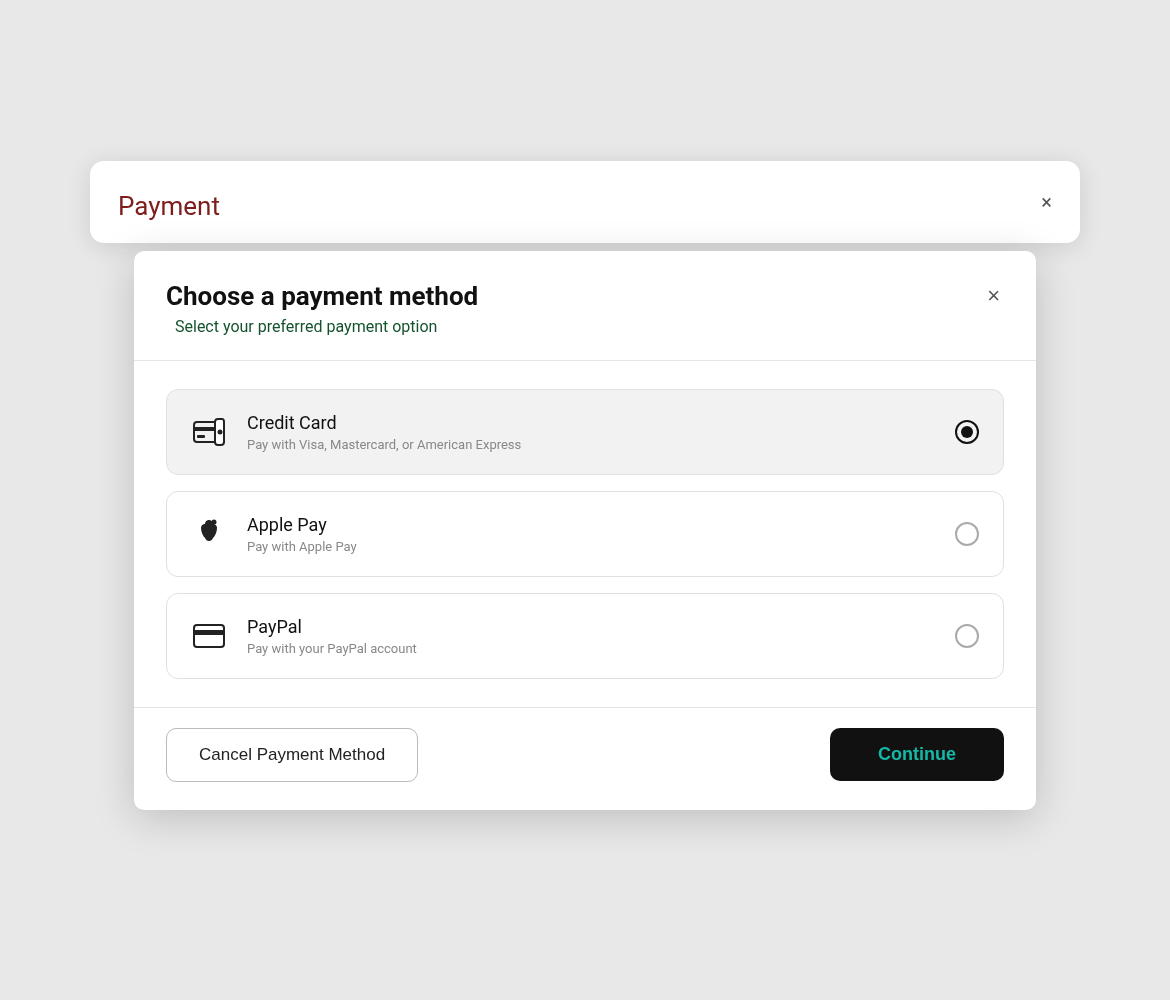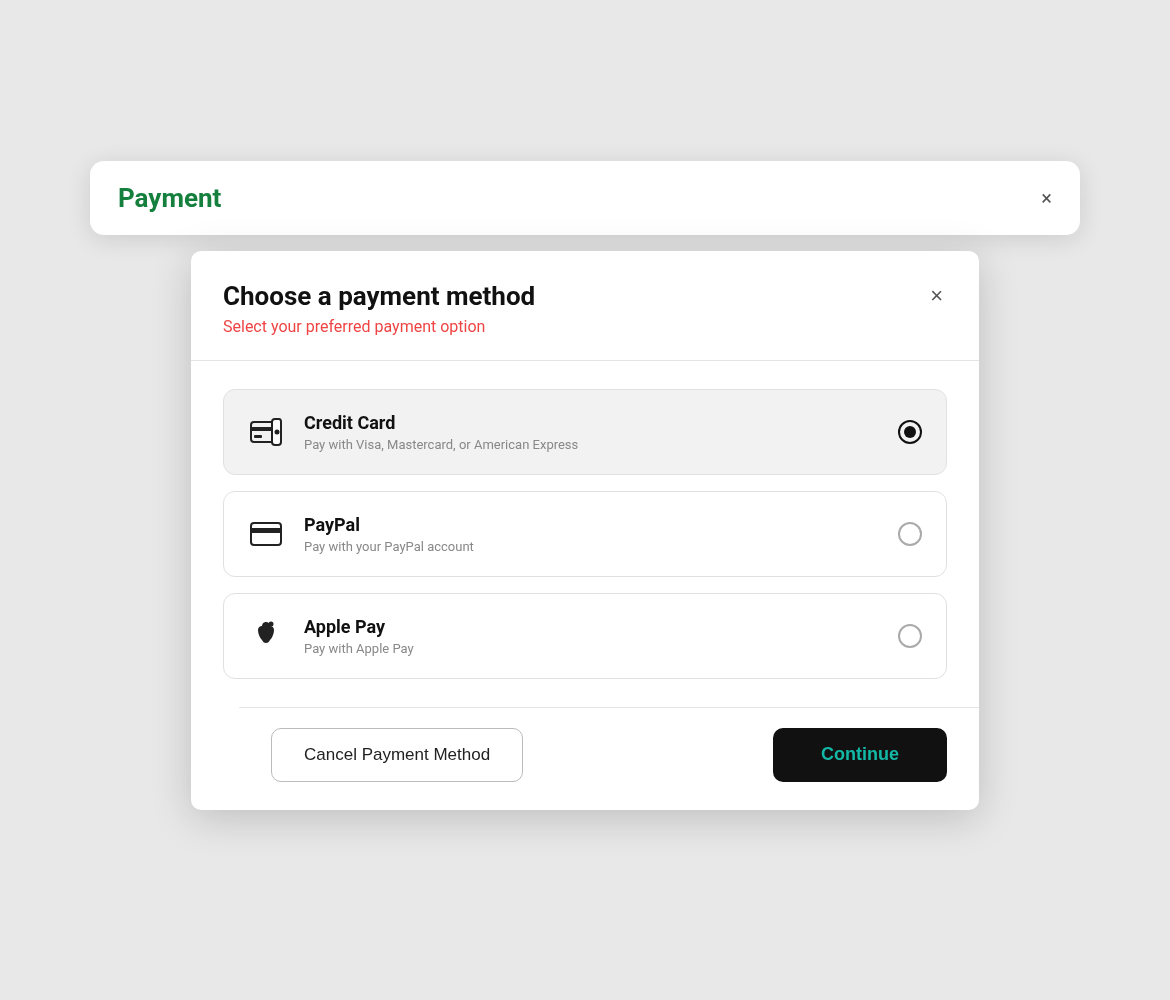--- a/index.html
+++ b/index.html
@@ -38,34 +38,35 @@
       padding: 22px 28px;
       display: flex;
       justify-content: space-between;
       align-items: center;
       box-shadow: 0 4px 24px rgba(0,0,0,0.12);
       z-index: 1;
     }
 
     .bg-modal-title {
       font-size: 26px;
-      font-weight: 700;
-      color: #15803d;
+      font-weight: 400;
+      color: #7f1d1d;
+      margin-top: 8px;
     }
 
     .bg-modal-close {
       font-size: 20px;
       color: #555;
       cursor: pointer;
     }
 
     
     .modal {
       position: relative;
-      width: 788px;
+      width: 902px;
       background: #fff;
       border-radius: 10px;
       box-shadow: 0 8px 40px rgba(0,0,0,0.18);
       z-index: 10;
       overflow: hidden;
       margin-top: 60px;
     }
 
     .modal-header {
       padding: 30px 32px 24px 32px;
@@ -79,21 +80,22 @@
 
     .modal-title {
       font-size: 26px;
       font-weight: 700;
       color: #111;
       margin-bottom: 6px;
     }
 
     .modal-subtitle {
       font-size: 16px;
-      color: #ef4444;
+      color: #14532d;
+      margin-left: 9px;
     }
 
     .modal-close-btn {
       background: none;
       border: none;
       font-size: 22px;
       color: #555;
       cursor: pointer;
       padding: 4px;
       line-height: 1;
@@ -133,21 +135,21 @@
       width: 36px;
       display: flex;
       align-items: center;
       justify-content: center;
     }
 
     .payment-info {}
 
     .payment-name {
       font-size: 18px;
-      font-weight: 700;
+      font-weight: 400;
       color: #111;
       margin-bottom: 4px;
     }
 
     .payment-desc {
       font-size: 13px;
       color: #888;
     }
 
     .radio-btn {
@@ -171,21 +173,21 @@
       height: 12px;
       border-radius: 50%;
       background: #111;
     }
 
     .modal-footer {
       padding: 20px 32px 28px 32px;
       border-top: 1px solid #e5e5e5;
       display: flex;
       justify-content: space-between;
-      margin-left: 48px;
+      align-items: center;
     }
 
     .cancel-btn {
       padding: 16px 32px;
       border: 1.5px solid #bbb;
       background: #fff;
       border-radius: 10px;
       font-size: 17px;
       font-weight: 500;
       color: #222;
@@ -243,50 +245,50 @@
             <div class="payment-name">Credit Card</div>
             <div class="payment-desc">Pay with Visa, Mastercard, or American Express</div>
           </div>
         </div>
         <div class="radio-btn checked"></div>
       </div>
 
       <div class="payment-option">
         <div class="payment-option-left">
           <div class="payment-icon">
+            <svg width="28" height="32" viewBox="0 0 28 32" fill="none" xmlns="http://www.w3.org/2000/svg">
+
+              <path d="M14 2 C14 2 10 2 10 6 C10 6 6 6 6 10 C6 14 8 18 10 20 C11 22 12 23 14 23 C16 23 17 22 18 20 C20 18 22 14 22 10 C22 6 18 6 18 6 C18 2 14 2 14 2 Z" fill="#222"></path>
+              <circle cx="19" cy="4" r="2.5" fill="#222"></circle>
+            </svg>
+          </div>
+          <div class="payment-info">
+            <div class="payment-name">Apple Pay</div>
+            <div class="payment-desc">Pay with Apple Pay</div>
+          </div>
+        </div>
+        <div class="radio-btn"></div>
+      </div>
+
+      <div class="payment-option">
+        <div class="payment-option-left">
+          <div class="payment-icon">
             <svg width="32" height="24" viewBox="0 0 32 24" fill="none" xmlns="http://www.w3.org/2000/svg">
               <rect x="1" y="1" width="30" height="22" rx="3" stroke="#222" stroke-width="2" fill="none"></rect>
               <rect x="1" y="6" width="30" height="5" fill="#222"></rect>
             </svg>
           </div>
           <div class="payment-info">
             <div class="payment-name">PayPal</div>
             <div class="payment-desc">Pay with your PayPal account</div>
           </div>
         </div>
         <div class="radio-btn"></div>
       </div>
 
-      <div class="payment-option">
-        <div class="payment-option-left">
-          <div class="payment-icon">
-            <svg width="28" height="32" viewBox="0 0 28 32" fill="none" xmlns="http://www.w3.org/2000/svg">
-
-              <path d="M14 2 C14 2 10 2 10 6 C10 6 6 6 6 10 C6 14 8 18 10 20 C11 22 12 23 14 23 C16 23 17 22 18 20 C20 18 22 14 22 10 C22 6 18 6 18 6 C18 2 14 2 14 2 Z" fill="#222"></path>
-              <circle cx="19" cy="4" r="2.5" fill="#222"></circle>
-            </svg>
-          </div>
-          <div class="payment-info">
-            <div class="payment-name">Apple Pay</div>
-            <div class="payment-desc">Pay with Apple Pay</div>
-          </div>
-        </div>
-        <div class="radio-btn"></div>
-      </div>
-
     </div>
 
     <div class="modal-footer">
       <button class="cancel-btn">Cancel Payment Method</button>
       <button class="continue-btn">Continue</button>
     </div>
 
   </div>
 </div>
 

